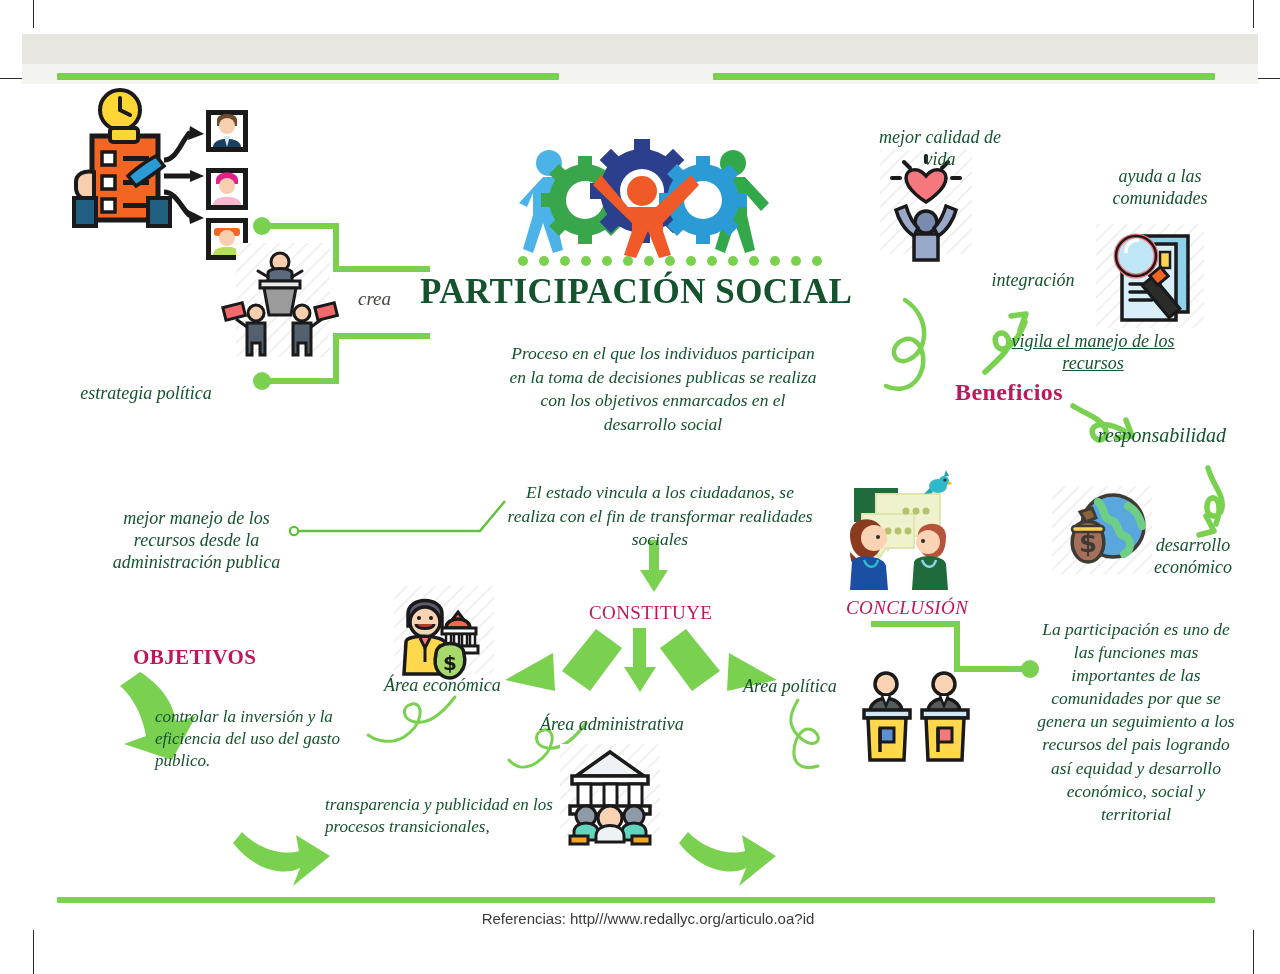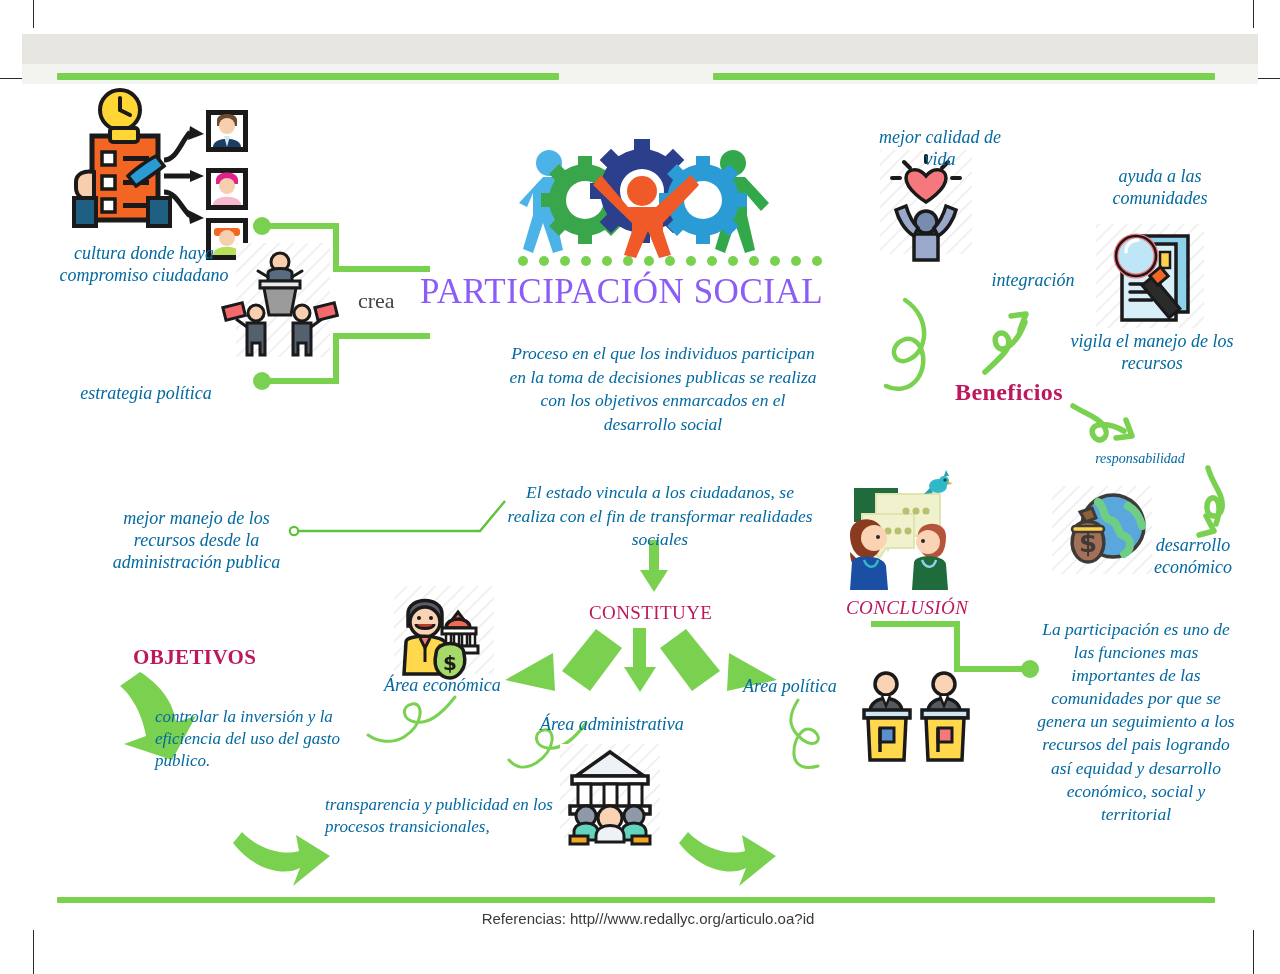--- a/index.html
+++ b/index.html
@@ -13,31 +13,31 @@
   
   .doc-topbar{position:absolute;left:22px;top:34px;width:1236px;height:30px;background:#e8e6e0;}
   .doc-topbar2{position:absolute;left:22px;top:64px;width:1236px;height:20px;background:#f3f3ef;}
   .crop-v{position:absolute;width:1px;background:#2a2a2a;}
   .crop-h{position:absolute;height:1px;background:#2a2a2a;}
 
   
   .rule{position:absolute;background:#7ad14f;border-radius:1px;}
 
   
-  .t{position:absolute;font-style:italic;line-height:1.22;color:#0369a1;}
+  .t{position:absolute;font-style:italic;line-height:1.22;color:#14532d;}
   .t.center{text-align:center;}
   .t.left{text-align:left;}
   .serif-caps{position:absolute;font-style:normal;color:#be185d;letter-spacing:.4px;}
 
   #title{
     position:absolute;left:420px;top:272px;width:470px;
-    font-size:35px;font-style:normal;font-weight:normal;
-    color:#8b5cf6;letter-spacing:.5px;white-space:nowrap;
+    font-size:35px;font-style:normal;font-weight:bold;
+    color:#14532d;letter-spacing:.5px;white-space:nowrap;
   }
-  #crea{position:absolute;left:358px;top:288px;font-size:22px;color:#46443f;}
+  #crea{position:absolute;left:358px;top:288px;font-size:19px;font-style:italic;color:#46443f;}
 
   
   svg.layer{position:absolute;left:0;top:0;width:1280px;height:974px;overflow:visible;}
 
   .footer-text{
     position:absolute;left:0;top:910px;width:1280px;text-align:center;
     font-family:"Liberation Sans", sans-serif;font-size:15px;color:#3a3a3a;font-style:normal;padding-left:8px;
   }
 </style>
 </head>
@@ -447,29 +447,28 @@
         <path d="M18,56 L18,80" stroke="#1a1a1a" stroke-width="3.5"></path>
       </g>
     </g>
   </svg>
 
   <div id="title">PARTICIPACIÓN SOCIAL</div>
   <div id="crea">crea</div>
 
   <div class="t center" style="left:508px;top:342px;width:310px;font-size:17.5px;line-height:1.35;">Proceso en el que los individuos participan en la toma de decisiones publicas  se realiza con los objetivos enmarcados en el desarrollo social</div>
 
-  <div class="t center" style="left:44px;top:243px;width:200px;font-size:18px;">cultura donde haya compromiso ciudadano</div>
   <div class="t center" style="left:56px;top:383px;width:180px;font-size:18px;">estrategia política</div>
 
   <div class="t center" style="left:866px;top:127px;width:148px;font-size:18px;">mejor calidad de vida</div>
   <div class="t center" style="left:1082px;top:166px;width:156px;font-size:18px;">ayuda a las comunidades</div>
   <div class="t center" style="left:968px;top:270px;width:130px;font-size:18px;">integración</div>
-  <div class="t center" style="left:1070px;top:331px;width:164px;font-size:18px;">vigila el manejo de los recursos</div>
+  <div class="t center" style="left:1011px;top:331px;width:164px;font-size:18px;text-decoration:underline;">vigila el manejo de los recursos</div>
   <div class="serif-caps" style="left:955px;top:379px;font-size:24px;font-weight:bold;">Beneficios</div>
-  <div class="t center" style="left:1054px;top:450px;width:172px;font-size:14px;">responsabilidad</div>
+  <div class="t center" style="left:1054px;top:423px;width:172px;font-size:20px;text-align:right;">responsabilidad</div>
   <div class="t center" style="left:1138px;top:535px;width:110px;font-size:18px;">desarrollo económico</div>
 
   <div class="t center" style="left:94px;top:508px;width:205px;font-size:18px;">mejor manejo de los recursos desde la administración publica</div>
 
   <div class="t center" style="left:500px;top:481px;width:320px;font-size:17.5px;line-height:1.35;">El estado vincula a los ciudadanos, se realiza con el fin de transformar realidades sociales</div>
 
   <div class="serif-caps" style="left:589px;top:602px;font-size:19px;">CONSTITUYE</div>
 
   <div class="t" style="left:384px;top:675px;font-size:18px;">Área económica</div>
   <div class="t" style="left:540px;top:714px;font-size:18px;">Área administrativa</div>

